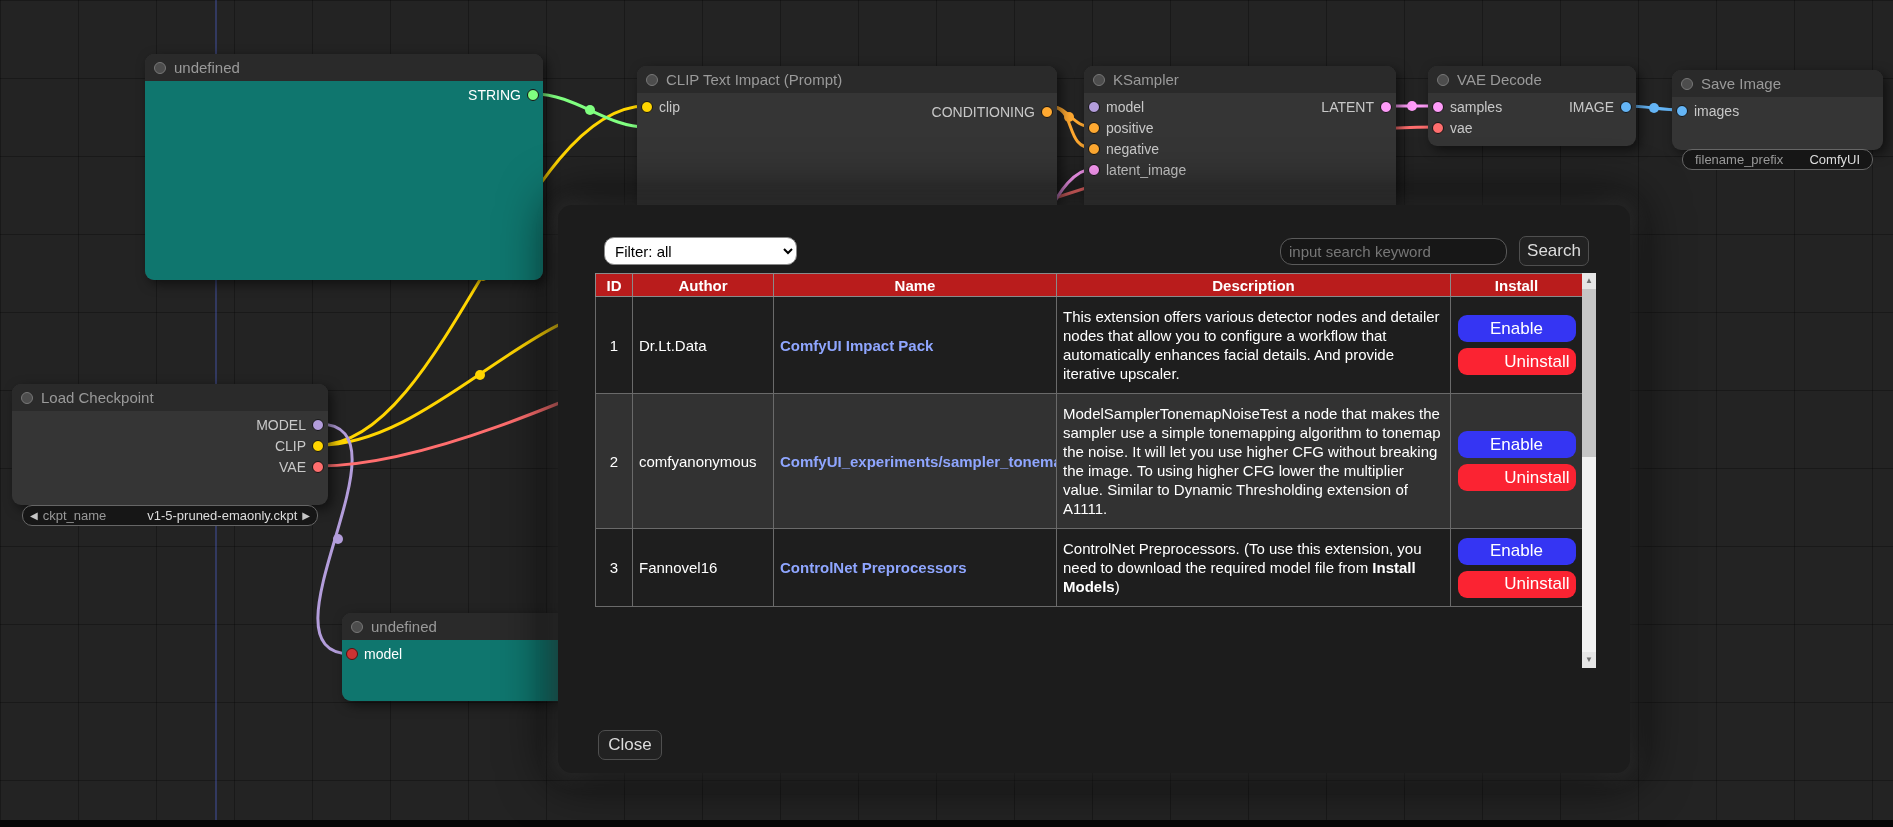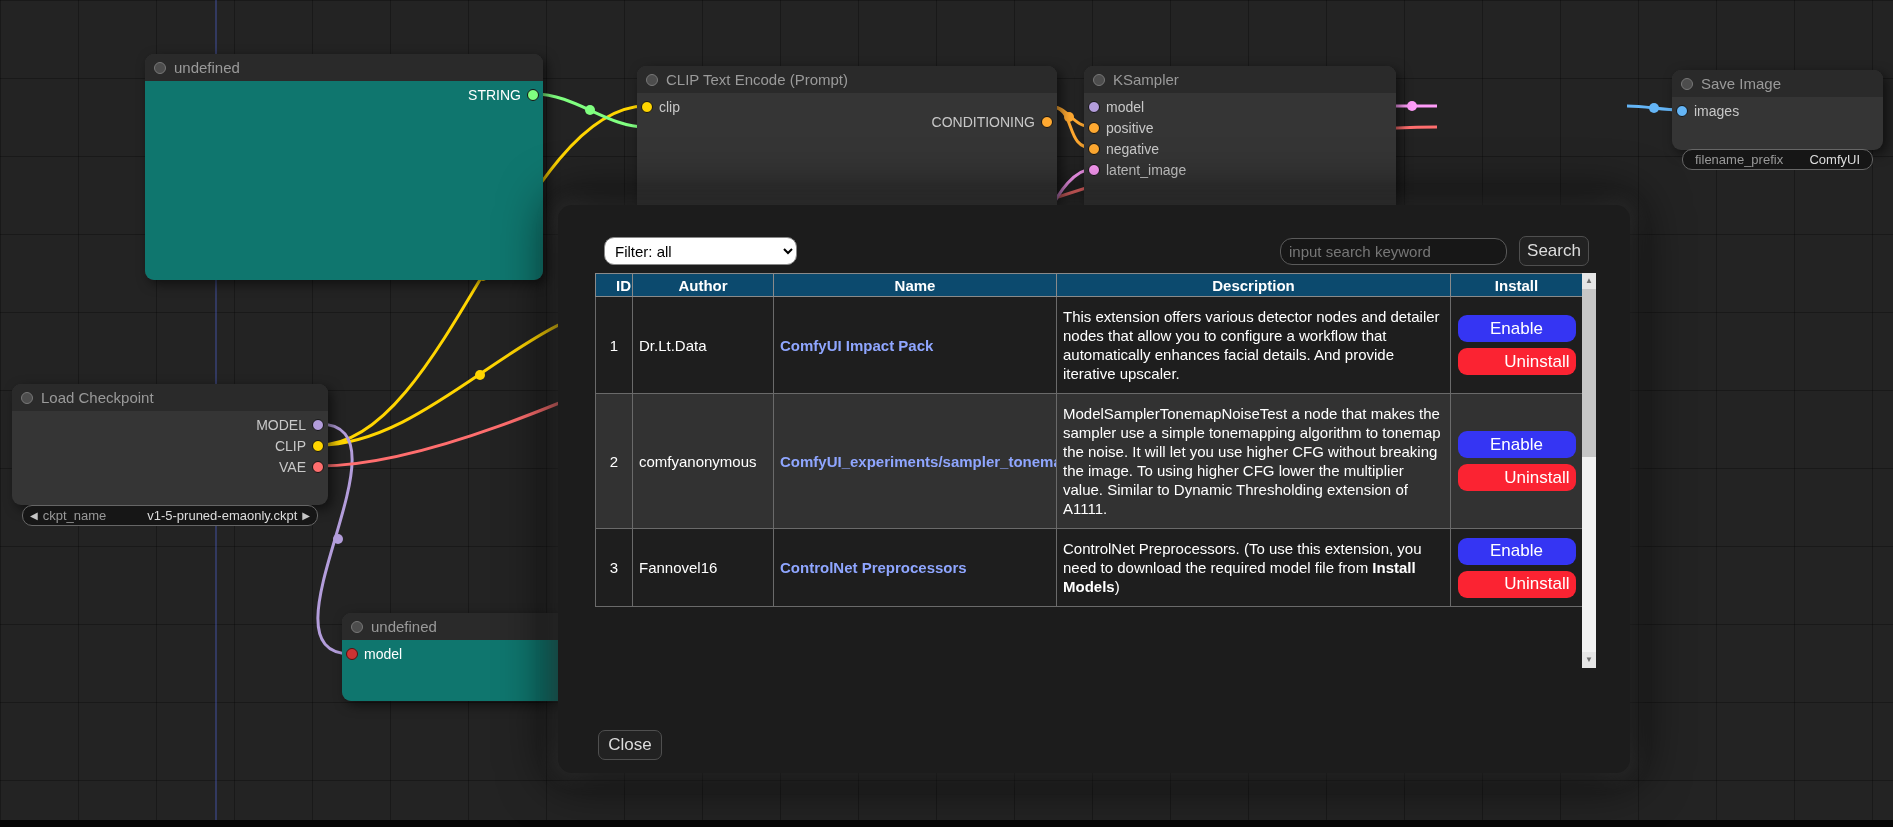--- a/index.html
+++ b/index.html
@@ -46,21 +46,21 @@
     box-shadow:0 0 50px 8px rgba(0,0,0,.7),0 0 20px 2px rgba(205,205,205,.22);
   }
   #filter-select{position:absolute;left:46px;top:32px;width:193px;height:28px;font-size:15px;font-family:inherit;background:#fff;color:#000;border:1px solid #888;border-radius:10px;padding:0 6px;}
   #search-input{position:absolute;left:722px;top:33px;width:227px;height:27px;box-sizing:border-box;background:#171717;border:1px solid #5a5a5a;border-radius:12px;color:#ddd;font-size:15px;font-family:inherit;padding:0 8px;}
   #search-input::placeholder{color:#777;}
   .btn{background:#222;border:1px solid #4f4f4f;border-radius:7px;color:#ddd;font-size:17px;font-family:inherit;cursor:pointer;}
   #search-button{position:absolute;left:961px;top:31px;width:70px;height:30px;}
   #close-button{position:absolute;left:40px;top:525px;width:64px;height:30px;}
   .table-wrap{position:absolute;left:37px;top:68px;width:1001px;height:395px;}
   table{border-collapse:collapse;table-layout:fixed;width:987px;font-size:15px;color:#fff;}
-  th{background:#0c4a6e;border:1px solid #8a8a8a;font-weight:bold;height:22px;padding:0 20px;font-size:15px;}
+  th{background:#b91c1c;border:1px solid #8a8a8a;font-weight:bold;height:22px;padding:0 10px;font-size:15px;}
   td{border:1px solid #6a6a6a;padding:2px 6px;vertical-align:middle;}
   tbody tr.odd{background:#1e1e1e;}
   tbody tr.even{background:#323232;}
   .r1{height:78px;}.r2{height:93px;}.r3{height:65px;}
   td.c-id{text-align:center;}
   td.c-name{white-space:nowrap;overflow:hidden;}
   td.c-desc{line-height:19px;padding:10px 6px;}
   a.pkg{color:#8fa6ff;font-weight:bold;text-decoration:none;}
   .install-cell{display:flex;flex-direction:column;gap:6px;align-items:center;justify-content:center;}
   .pill{width:118px;height:27px;border:none;border-radius:9px;color:#fff;font-size:17px;font-family:inherit;cursor:pointer;}
@@ -108,28 +108,28 @@
       <div class="srow out abs" style="top:3px;">
         <span>STRING</span>
         <span class="sdot" style="background:#80ff80;"></span>
       </div>
     </div>
   </div>
 
   <div class="node" style="left:637px;top:66px;width:420px;height:258px;">
     <div class="ntitle">
       <span class="ndot"></span>
-      <span>CLIP Text Encode (Prompt)</span>
+      <span>CLIP Text Impact (Prompt)</span>
     </div>
     <div class="nbody">
       <div class="srow in">
         <span class="sdot" style="background:#ffd500;"></span>
         <span>clip</span>
       </div>
-      <div class="srow out abs" style="top:18px;">
+      <div class="srow out abs" style="top:8px;">
         <span>CONDITIONING</span>
         <span class="sdot" style="background:#ffa931;"></span>
       </div>
     </div>
   </div>
 
   <div class="node" style="left:1084px;top:66px;width:312px;height:230px;">
     <div class="ntitle">
       <span class="ndot"></span>
       <span>KSampler</span>
@@ -143,30 +143,54 @@
         <span class="sdot" style="background:#ffa931;"></span>
         <span>positive</span>
       </div>
       <div class="srow in">
         <span class="sdot" style="background:#ffa931;"></span>
         <span>negative</span>
       </div>
       <div class="srow in">
         <span class="sdot" style="background:#ff9cf9;"></span>
         <span>latent_image</span>
+      </div>
+      <div class="srow out abs" style="top:3px;">
+        <span>LATENT</span>
+        <span class="sdot" style="background:#ff9cf9;"></span>
       </div>
       <div class="widget" style="top:115px;">
         <span class="warrow">◀</span>
         <span class="wname">seed</span>
         <span class="wval">156680208700286</span>
         <span class="warrow">▶</span>
       </div>
     </div>
   </div>
 
+  <div class="node" style="left:1428px;top:66px;width:208px;height:80px;">
+    <div class="ntitle">
+      <span class="ndot"></span>
+      <span>VAE Decode</span>
+    </div>
+    <div class="nbody">
+      <div class="srow in">
+        <span class="sdot" style="background:#ff9cf9;"></span>
+        <span>samples</span>
+      </div>
+      <div class="srow in">
+        <span class="sdot" style="background:#ff6e6e;"></span>
+        <span>vae</span>
+      </div>
+      <div class="srow out abs" style="top:3px;">
+        <span>IMAGE</span>
+        <span class="sdot" style="background:#64b5f6;"></span>
+      </div>
+    </div>
+  </div>
 
   <div class="node" style="left:1672px;top:70px;width:211px;height:80px;">
     <div class="ntitle">
       <span class="ndot"></span>
       <span>Save Image</span>
     </div>
     <div class="nbody">
       <div class="srow in">
         <span class="sdot" style="background:#64b5f6;"></span>
         <span>images</span>

